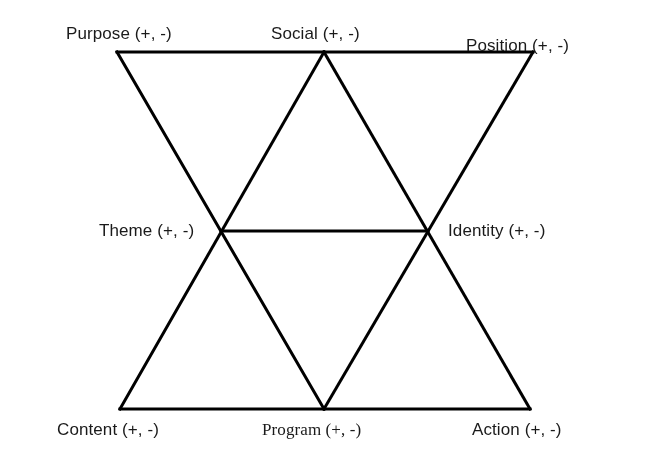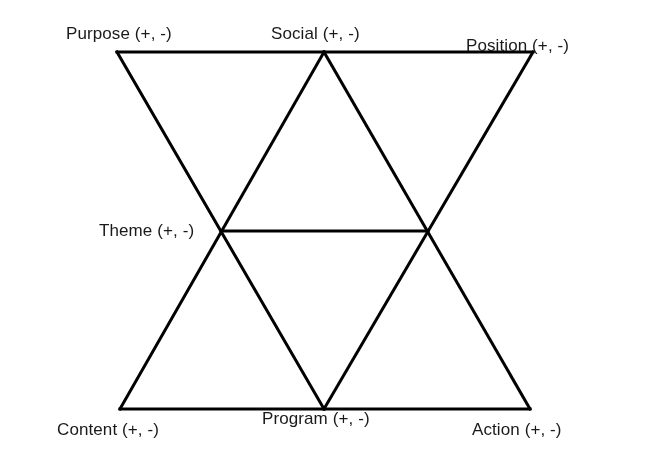--- a/index.html
+++ b/index.html
@@ -45,21 +45,21 @@
   .label-purpose  { left: 66px;  top: 25px; }
   .label-social   { left: 271px; top: 25px; }
   .label-position { left: 466px; top: 25px; margin-top: 12px; }
 
   
   .label-theme    { left: 84px;  top: 222px; margin-left: 15px; }
   .label-identity { left: 448px; top: 222px; }
 
   
   .label-content  { left: 57px;  top: 421px; text-align: right; }
-  .label-program  { left: 262px; top: 410px; }
+  .label-program  { left: 262px; top: 421px; font-family: Liberation Serif, serif; }
   .label-action   { left: 472px; top: 421px; text-align: center; }
 </style>
 </head>
 <body>
 
 <div id="diagram-root">
 
   <svg id="diagram-svg" viewBox="0 0 649 467" xmlns="http://www.w3.org/2000/svg" aria-hidden="true">
     <g id="edge-layer" fill="none" stroke="#000000" stroke-width="3" stroke-linecap="square" stroke-linejoin="miter">
         <line x1="117" y1="52" x2="324" y2="52"></line>
@@ -75,20 +75,21 @@
   </svg>
 
   <span class="vertex-label label-purpose">Purpose (+, -)</span>
 
   <span class="vertex-label label-social">Social (+, -)</span>
 
   <span class="vertex-label label-position">Position (+, -)</span>
 
   <span class="vertex-label label-theme">Theme (+, -)</span>
 
+  <span class="vertex-label label-identity">Identity (+, -)</span>
 
   <span class="vertex-label label-content">Content (+, -)</span>
 
   <span class="vertex-label label-program">Program (+, -)</span>
 
   <span class="vertex-label label-action">Action (+, -)</span>
 
 </div>
 
 </body></html>

